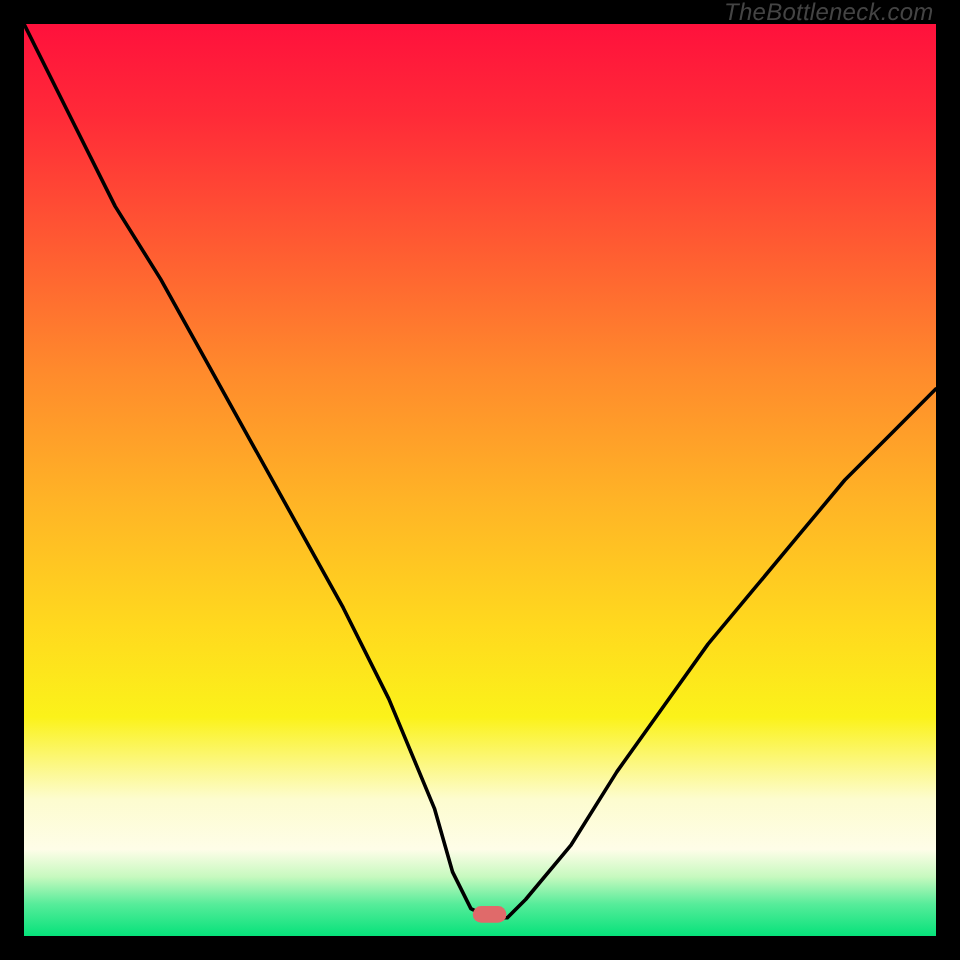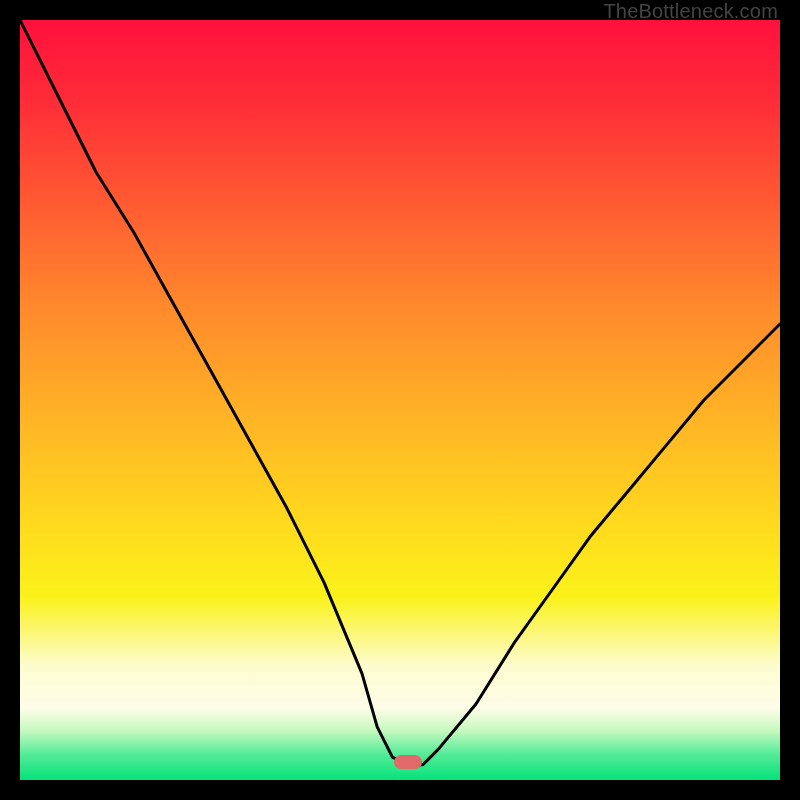--- a/index.html
+++ b/index.html
@@ -28,20 +28,21 @@
   .gradient-bg {
     position: absolute;
     inset: 0;
   }
   .watermark {
     position: absolute;
     color: #444;
     font-size: 20px;
     font-weight: 500;
     letter-spacing: 0.2px;
+    font-style: italic;
   }
   .curve-svg {
     position: absolute;
     inset: 0;
   }
   .marker {
     position: absolute;
     width: 28px;
     height: 14px;
     background: #e06a6a;

